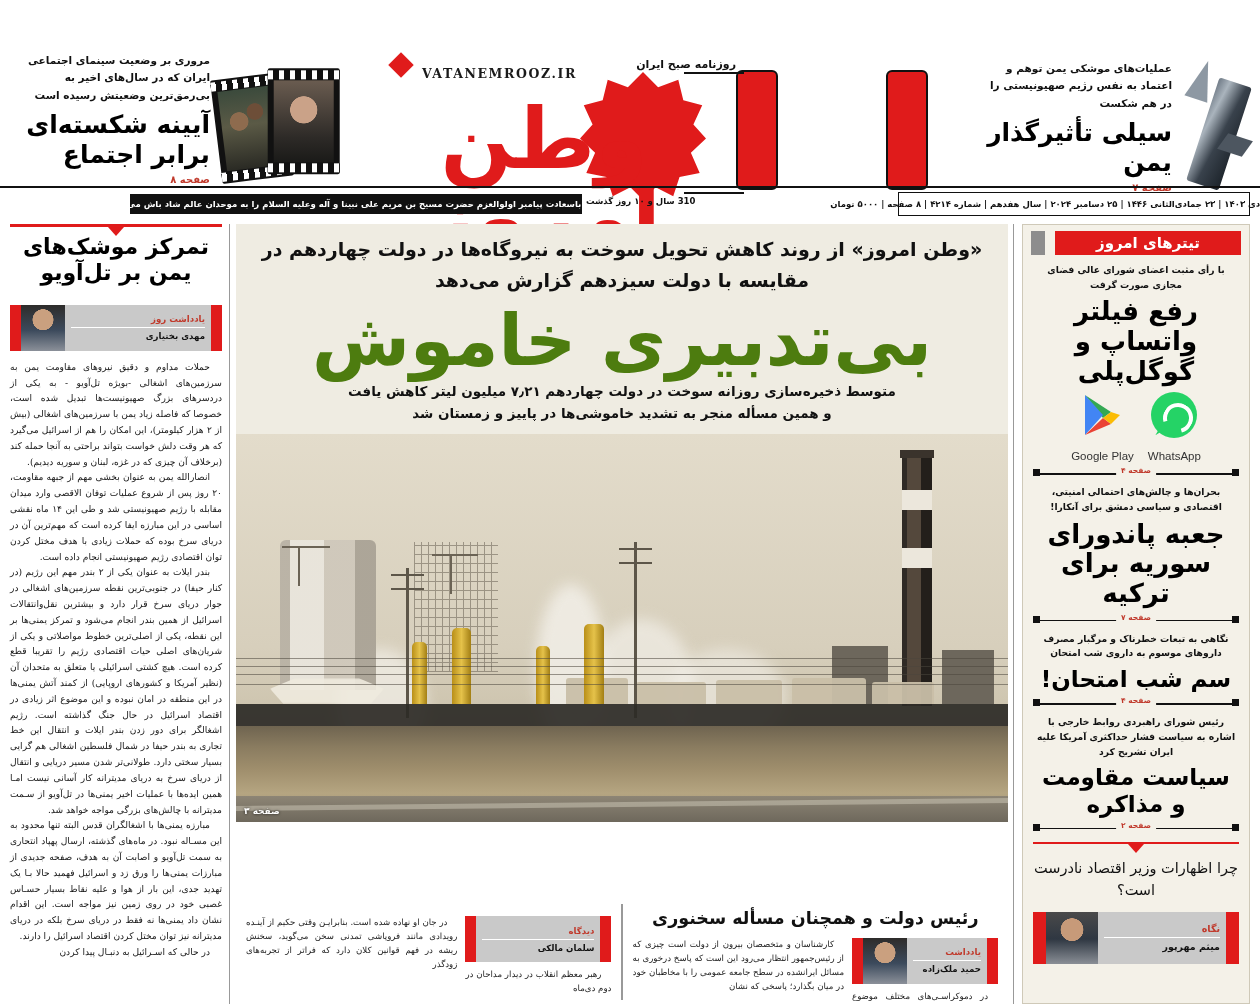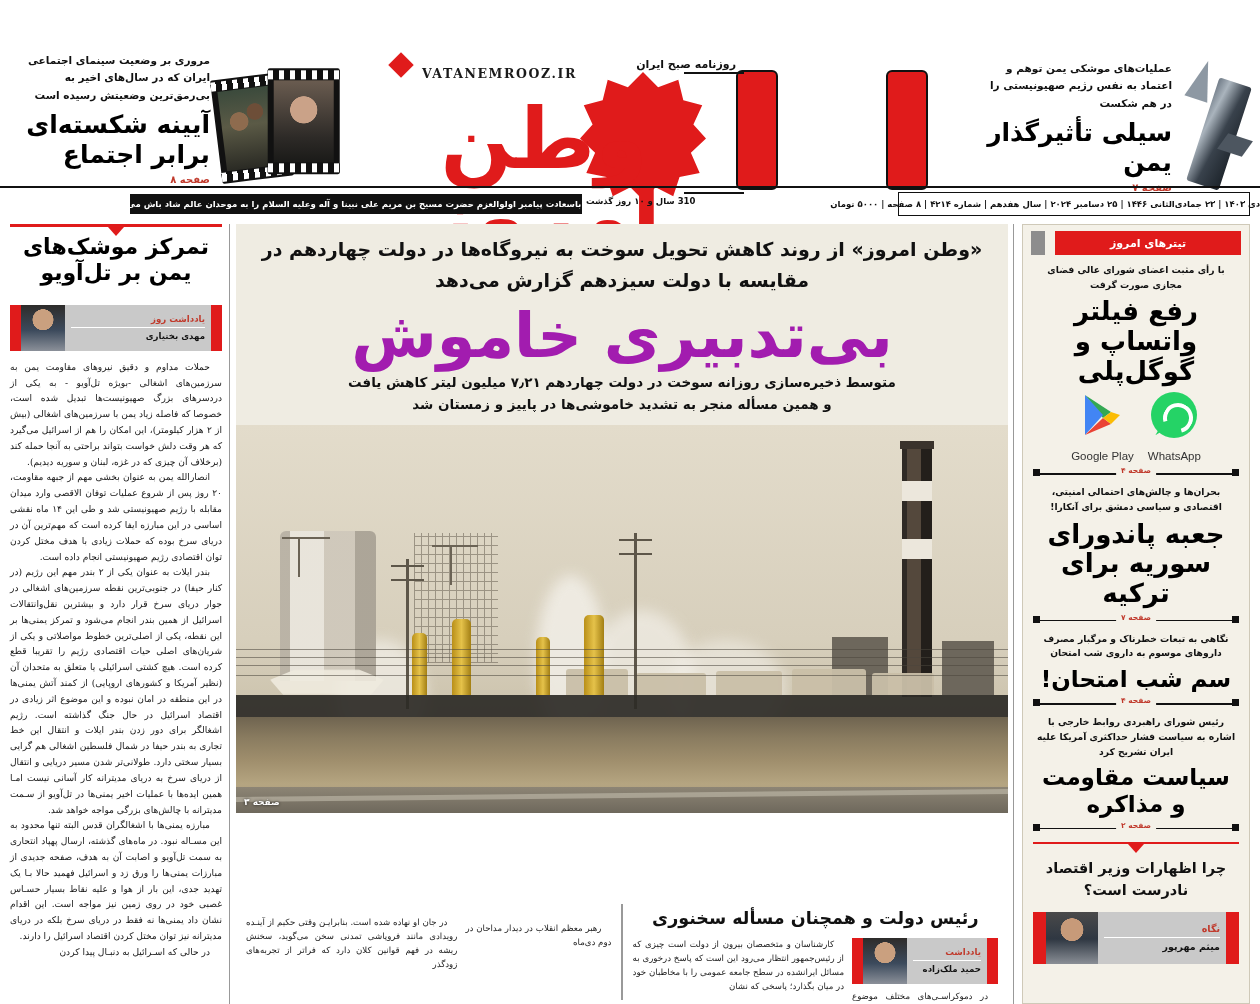--- a/index.html
+++ b/index.html
@@ -84,21 +84,21 @@
   
   .body{position:absolute;left:0;top:224px;width:1260px;height:780px;}
   .col-rule{position:absolute;top:0;bottom:0;width:1.2px;background:#999;}
 
   
   .sidebar{position:absolute;right:10px;top:0;width:228px;height:780px;background:#f4f1e8;
      border:1px solid #cfc9b8;box-sizing:border-box;padding:6px 8px;}
   .sb-banner{position:relative;height:24px;margin-bottom:6px;}
   .sb-banner .bar{position:absolute;right:0;top:0;width:186px;height:24px;background:#e01b1b;
      display:flex;align-items:center;justify-content:center;}
-  .sb-banner .bar span{color:#fff;font-size:11px;font-weight:bold;}
+  .sb-banner .bar span{color:#fff;font-size:15px;font-weight:bold;}
   .sb-banner .blk{position:absolute;left:0;top:0;width:14px;height:24px;background:#8d8d8d;}
 
   .sb-item{padding:2px 0 0;}
   .sb-kick{font-size:9.2px;line-height:1.6;text-align:center;color:#111;font-weight:bold;padding:0 4px;}
   .sb-head{font-size:26px;line-height:1.14;text-align:center;font-weight:bold;color:#000;margin:5px 0 3px;letter-spacing:-.6px;}
   .sb-head.sm{font-size:23px;}
   .sb-sep{position:relative;height:14px;margin:4px 0 3px;}
   .sb-sep .ln{position:absolute;left:4px;right:4px;top:7px;height:1.4px;background:#111;}
   .sb-sep .dotL,.sb-sep .dotR{position:absolute;top:3px;width:7px;height:7px;background:#111;}
   .sb-sep .dotL{left:2px;} .sb-sep .dotR{right:2px;}
@@ -114,21 +114,21 @@
      clip-path:polygon(0 100%,100% 40%,60% 0);}
   .gp-tri{width:42px;height:46px;margin:0 auto;position:relative;}
   .gp-tri svg{display:block;}
   .logo-cap{font-size:11.5px;color:#333;margin-top:12px;font-family:"Liberation Sans",sans-serif;direction:ltr;}
 
   .sb-redrule{height:2.4px;background:#e01b1b;margin:7px 2px 0;position:relative;}
   .sb-redrule::after{content:"";position:absolute;left:50%;transform:translateX(-50%);top:2.4px;
      border-left:8px solid transparent;border-right:8px solid transparent;border-top:9px solid #e01b1b;}
 
   .opin{margin-top:14px;padding:0 2px;}
-  .opin-q{font-size:14.5px;line-height:1.5;text-align:center;font-weight:bold;color:#111;}
+  .opin-q{font-size:14.5px;line-height:1.5;text-align:center;font-weight:normal;color:#111;}
   .bylinebox{display:flex;align-items:stretch;height:52px;margin-top:10px;}
   .bl-bar{width:13px;background:#e01b1b;flex:0 0 auto;}
   .bl-photo{width:52px;flex:0 0 auto;background:
       radial-gradient(circle at 50% 34%, #c79a79 0 26%, transparent 27%),
       linear-gradient(180deg,#4a4a4a 0%,#2f3742 52%,#8a8f96 100%);}
   .bl-meta{flex:1;background:#c9c9c9;display:flex;flex-direction:column;justify-content:center;
      padding:3px 6px;box-sizing:border-box;}
   .bl-kind{font-size:9.5px;color:#c0392b;font-weight:bold;text-align:right;}
   .bl-line{height:1px;background:#fff;margin:3px 0;}
   .bl-name{font-size:9.5px;color:#111;font-weight:bold;text-align:right;}
@@ -141,21 +141,21 @@
   .lc-head{font-size:22px;line-height:1.2;text-align:center;font-weight:bold;color:#000;letter-spacing:-.5px;}
   .lc-body{font-size:9.1px;line-height:1.74;text-align:justify;color:#151515;margin-top:9px;
      font-family:"DejaVu Serif","Liberation Serif",serif;}
   .lc-body p{margin:0;text-indent:12px;}
 
   
   .center{position:absolute;left:236px;top:0;width:772px;height:780px;}
   .lede{background:#efece2;padding:10px 18px 4px;}
   .lede-k{font-size:19px;line-height:1.62;text-align:center;font-weight:bold;color:#111;}
   .mega{position:relative;background:#efece2;text-align:center;}
-  .mega h1{margin:0;padding:6px 0 4px;font-size:62px;line-height:.98;font-weight:bold;color:#a21caf;letter-spacing:-3px;}
+  .mega h1{margin:0;padding:6px 0 4px;font-size:71px;line-height:.98;font-weight:bold;color:#4d7c0f;letter-spacing:-3px;}
   .sub{background:#efece2;padding:2px 18px 10px;}
   .sub p{margin:0;font-size:13.5px;line-height:1.6;text-align:center;font-weight:bold;color:#111;}
 
   .photo{position:relative;width:772px;height:388px;overflow:hidden;background:#d9d2c2;}
   .sky{position:absolute;inset:0;background:linear-gradient(180deg,#e3dccb 0%,#d7cfbc 55%,#cdc4ae 72%,#b9ae95 100%);}
   .ground{position:absolute;left:0;right:0;bottom:0;height:96px;background:
      linear-gradient(180deg,#6f6450 0%,#8a7c60 22%,#a08f6d 46%,#b5a581 70%,#9d9079 100%);}
   .road{position:absolute;left:0;right:0;bottom:0;height:26px;background:linear-gradient(180deg,#8d8575,#6e685c);}
   .road::before{content:"";position:absolute;left:0;right:0;top:6px;height:5px;background:#c9c2b2;opacity:.55;
      transform:skewY(-.6deg);}
@@ -400,20 +400,29 @@
               <p>کارشناسان و متخصصان بیرون از دولت است چیزی که از رئیس‌جمهور انتظار می‌رود این است که پاسخ درخوری به مسائل ایرانشده در سطح جامعه عمومی را با مخاطبان خود در میان بگذارد؛ پاسخی که نشان</p>
             </div>
           </div>
         </div>
 
         <div class="btm-div"></div>
 
         <div class="btm-art">
           <div class="btm-row">
             <div class="btm-by">
+              <div class="byl nophoto">
+                <div class="bar2"></div>
+                <div class="meta">
+                  <div class="k">دیدگاه</div>
+                  <div class="ln"></div>
+                  <div class="n">سلمان مالکی</div>
+                </div>
+                <div class="bar"></div>
+              </div>
               <div class="btm-text" style="margin-top:6px;">
                 <p>رهبر معظم انقلاب در دیدار مداحان در دوم دی‌ماه</p>
               </div>
             </div>
             <div class="btm-text">
               <p>در جان او نهاده شده است. بنابرایـن وقتی حکیم از آینـده رویدادی مانند فروپاشی تمدنی سخن می‌گوید، سخنش ریشه در فهم قوانین کلان دارد که فراتر از تجربه‌های زودگذر</p>
             </div>
           </div>
         </div>
       </div>

